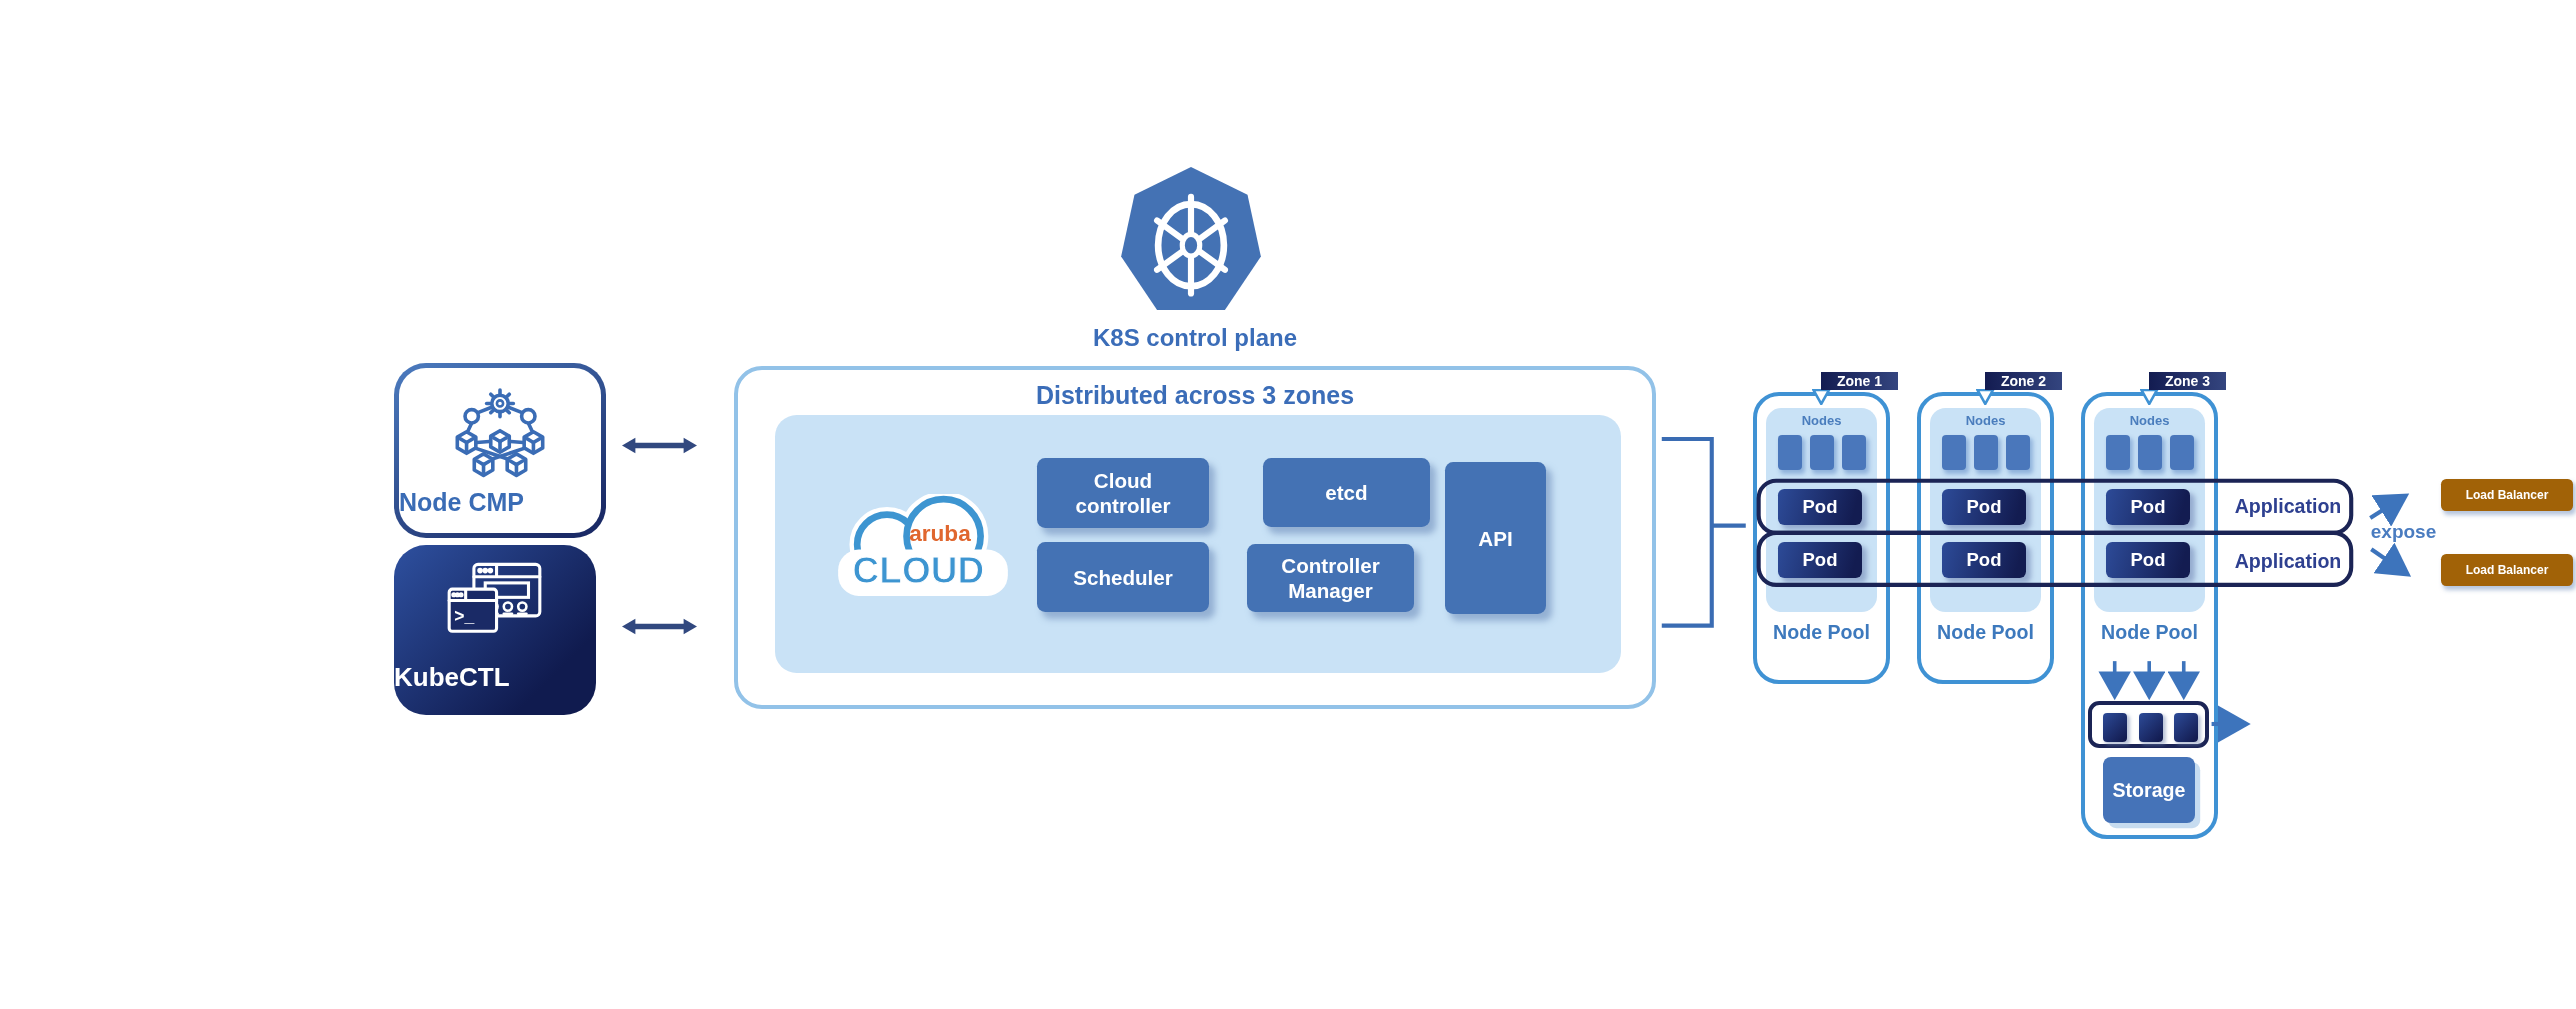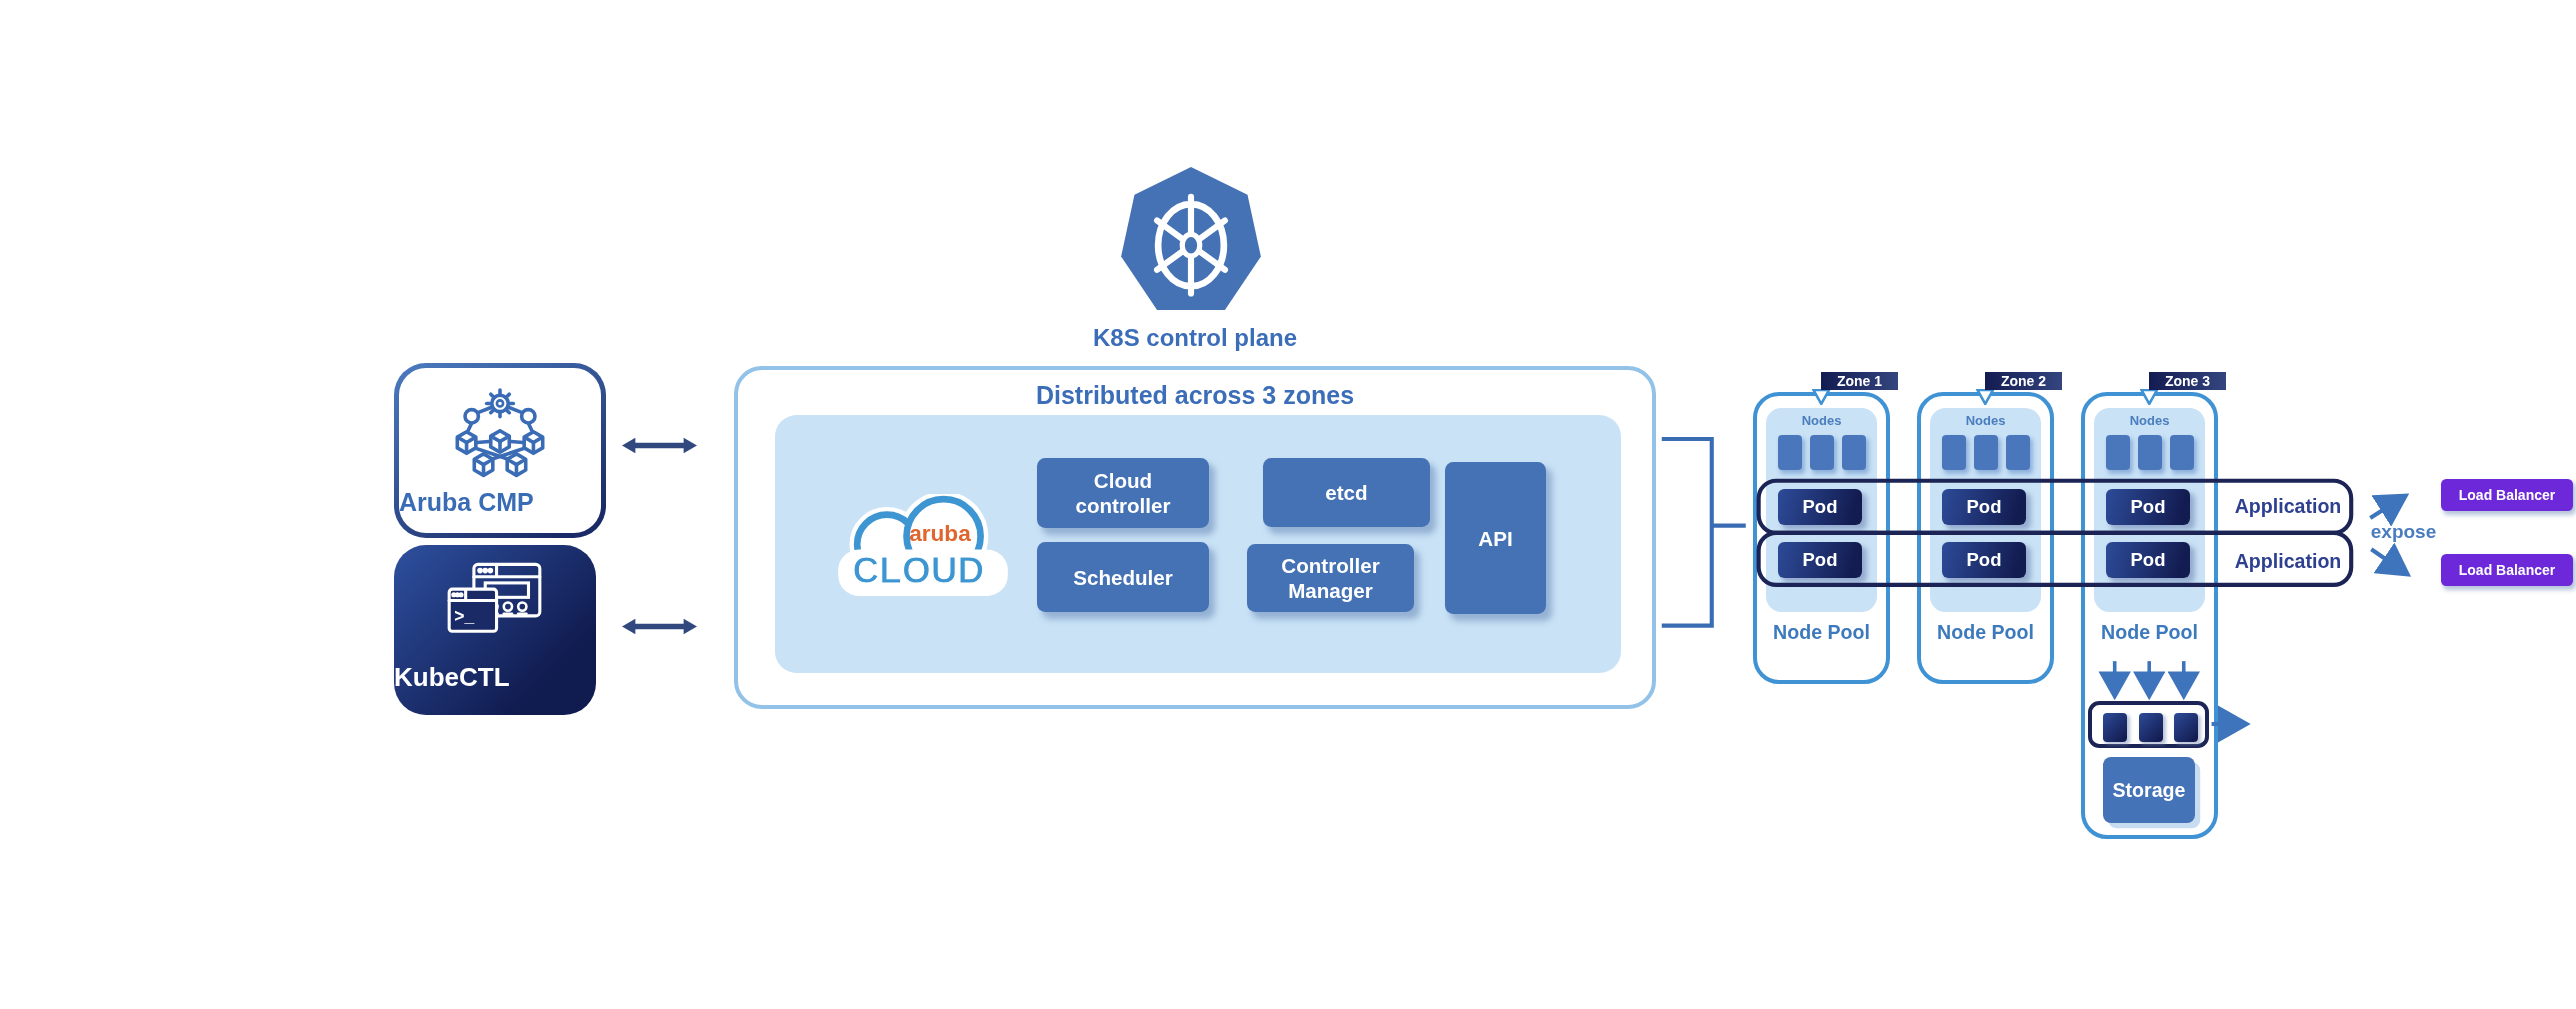--- a/index.html
+++ b/index.html
@@ -45,22 +45,22 @@
        box-shadow:2.1px 3.1px 4.1px rgba(74,119,187,0.45);}
   .pod{left:21px;width:84px;height:36px;border-radius:6.2px;color:#fff;font-size:18.5px;
        background:linear-gradient(105deg,#2d4b98 0%,#131c51 88%);
        box-shadow:4.1px 4.1px 5.2px rgba(100,120,170,0.5);}
   .pod1{top:93px;} .pod2{top:146px;}
   .znodepool{left:0;top:225px;width:100%;font-size:19.6px;color:#3d79bd;text-align:center;}
 
   
   .app{width:124px;font-size:19.6px;color:#2e4090;text-align:center;}
   .expose{left:2369px;top:521px;width:69px;font-size:19px;color:#4a7cc0;text-align:center;}
-  .lb{left:2441px;width:132px;height:32px;background:#6d28d9;border-radius:5.2px;color:#fff;
-      font-size:14px;box-shadow:2.6px 3.6px 4.6px rgba(110,140,185,0.5);}
+  .lb{left:2441px;width:132px;height:32px;background:#a16207;border-radius:5.2px;color:#fff;
+      font-size:12px;box-shadow:2.6px 3.6px 4.6px rgba(110,140,185,0.5);}
   .pvbox{left:2088px;top:701px;width:121px;height:47px;background:#fff;border:4.6px solid #1b2455;
          border-radius:11.3px;box-sizing:border-box;}
   .pvchip{top:8.2px;width:24px;height:29px;border-radius:4.1px;
           background:linear-gradient(135deg,#2d4b98 0%,#131c51 90%);
           box-shadow:2.1px 2.6px 3.6px rgba(120,140,180,0.5);}
   .storage{left:2103px;top:757px;width:92px;height:66px;background:#4573b8;border-radius:8px;
            color:#fff;font-size:19.6px;box-shadow:5.2px 5.2px 0 #c7dcf0;}
   .pvnote{left:2249px;top:683px;width:155px;font-size:17px;line-height:21px;color:#2e4090;}
   svg{display:block;}
   .overlay{left:0;top:0;pointer-events:none;}
@@ -116,21 +116,21 @@
         <line x1="108" y1="43" x2="113" y2="48"></line>
         <circle cx="40" cy="55" r="13" fill="#ffffff"></circle>
         <circle cx="150" cy="55" r="13" fill="#ffffff"></circle>
       </g>
       <use href="#cube" x="30" y="106"></use>
       <use href="#cube" x="95" y="104"></use>
       <use href="#cube" x="160" y="106"></use>
       <use href="#cube" x="63" y="149"></use>
       <use href="#cube" x="127" y="149"></use>
     </svg>
-    <div class="abs cmp-label">Aruba CMP</div>
+    <div class="abs cmp-label">Node CMP</div>
   </div>
 
   <div class="abs kctl-box">
     <svg class="abs" style="left:49px;top:14.4px;" width="103" height="88" viewBox="0 0 200 170">
       <g stroke="#ffffff" stroke-width="6" fill="none" stroke-linecap="round">
         <rect x="60" y="10" width="128" height="100" rx="8"></rect>
         <line x1="60" y1="34" x2="188" y2="34"></line>
         <line x1="104" y1="12" x2="104" y2="32"></line>
         <circle cx="72" cy="22" r="2.5" fill="#ffffff"></circle>
         <circle cx="82" cy="22" r="2.5" fill="#ffffff"></circle>

